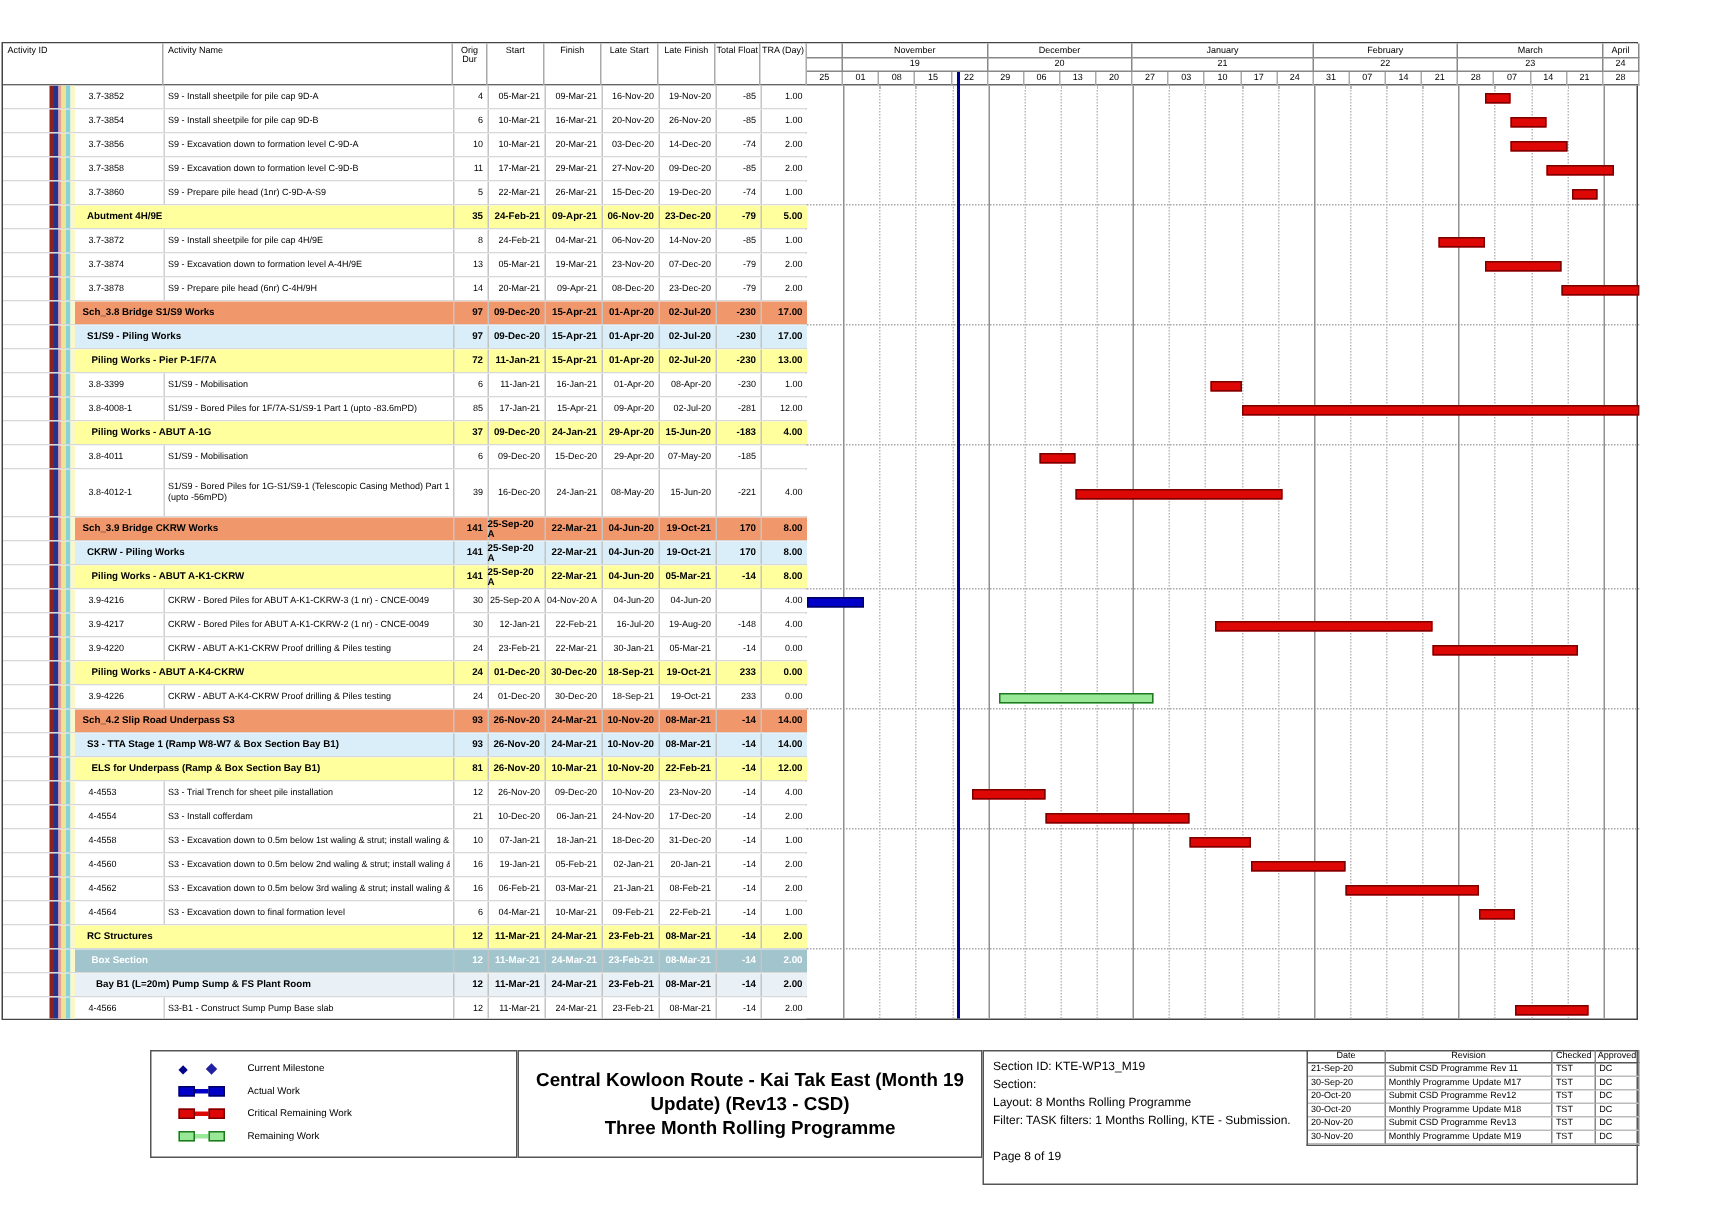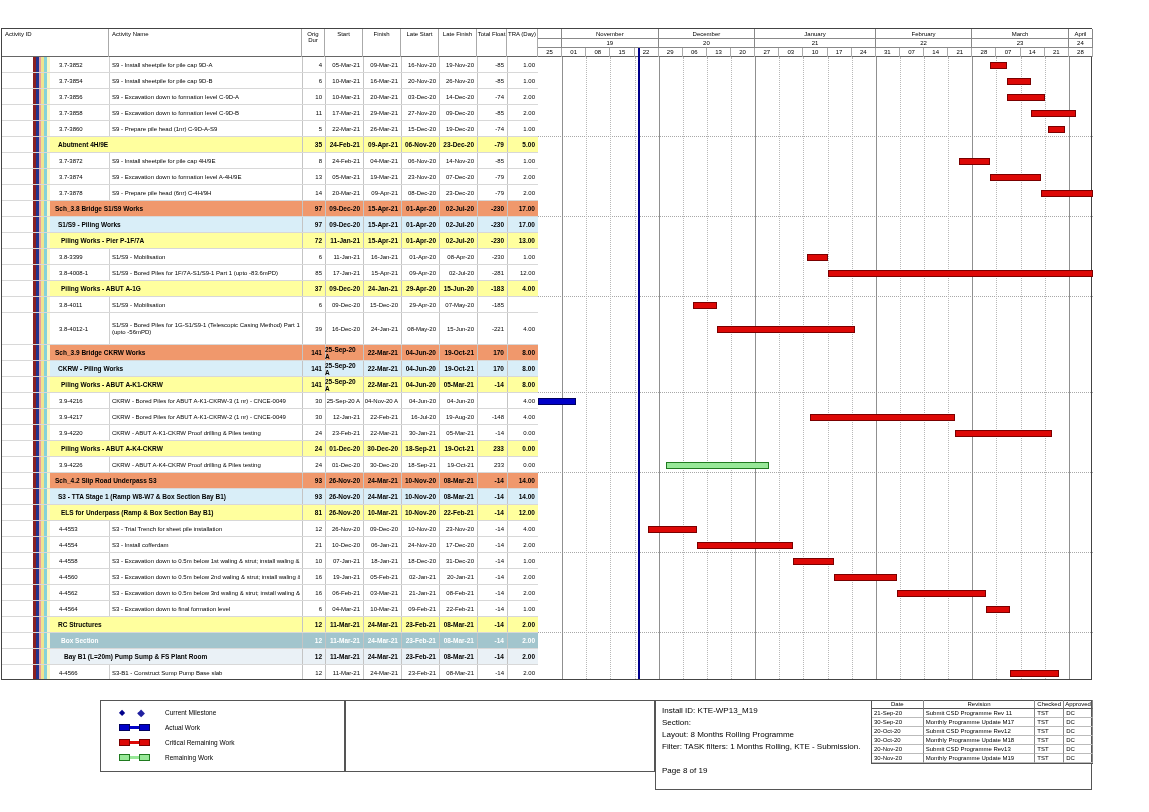--- a/index.html
+++ b/index.html
@@ -1266,25 +1266,27 @@
         <div class="lg-icon">
           <span class="lg-sq" style="background: rgb(152, 232, 152); border-color: rgb(31, 122, 31);"></span>
           <span class="lg-ln" style="background: rgb(152, 232, 152);"></span>
           <span class="lg-sq" style="background: rgb(152, 232, 152); border-color: rgb(31, 122, 31);"></span>
         </div>
         <span class="lg-label">Remaining Work</span>
       </div>
     </div>
 
   <div class="fbox" id="title-box" style="left:345px;top:700px;width:310px;height:72px;">
+    <div class="title-line">Central Kowloon Route - Kai Tak East (Month 19 Update) (Rev13 - CSD)</div>
+    <div class="title-line">Three Month Rolling Programme</div>
   </div>
 
   <div class="fbox" style="left:655px;top:700px;width:437px;height:90px;">
     <div style="position:absolute;left:6px;top:4px;width:205px;">
-      <div class="info-line">Install ID: KTE-WP13_M19</div>
+      <div class="info-line">Section ID: KTE-WP13_M19</div>
       <div class="info-line">Section:</div>
       <div class="info-line">Layout: 8 Months Rolling Programme</div>
       <div class="info-line">Filter: TASK filters: 1 Months Rolling, KTE - Submission.</div>
       <div class="info-line" style="margin-top:12px;">Page 8 of 19</div>
     </div>
     <div id="rev-table">
         <div class="rev-row rev-head">
           <div class="rev-cell" style="width: 52px;">Date</div>
           <div class="rev-cell" style="width: 112px;">Revision</div>
           <div class="rev-cell" style="width: 29px;">Checked</div>

